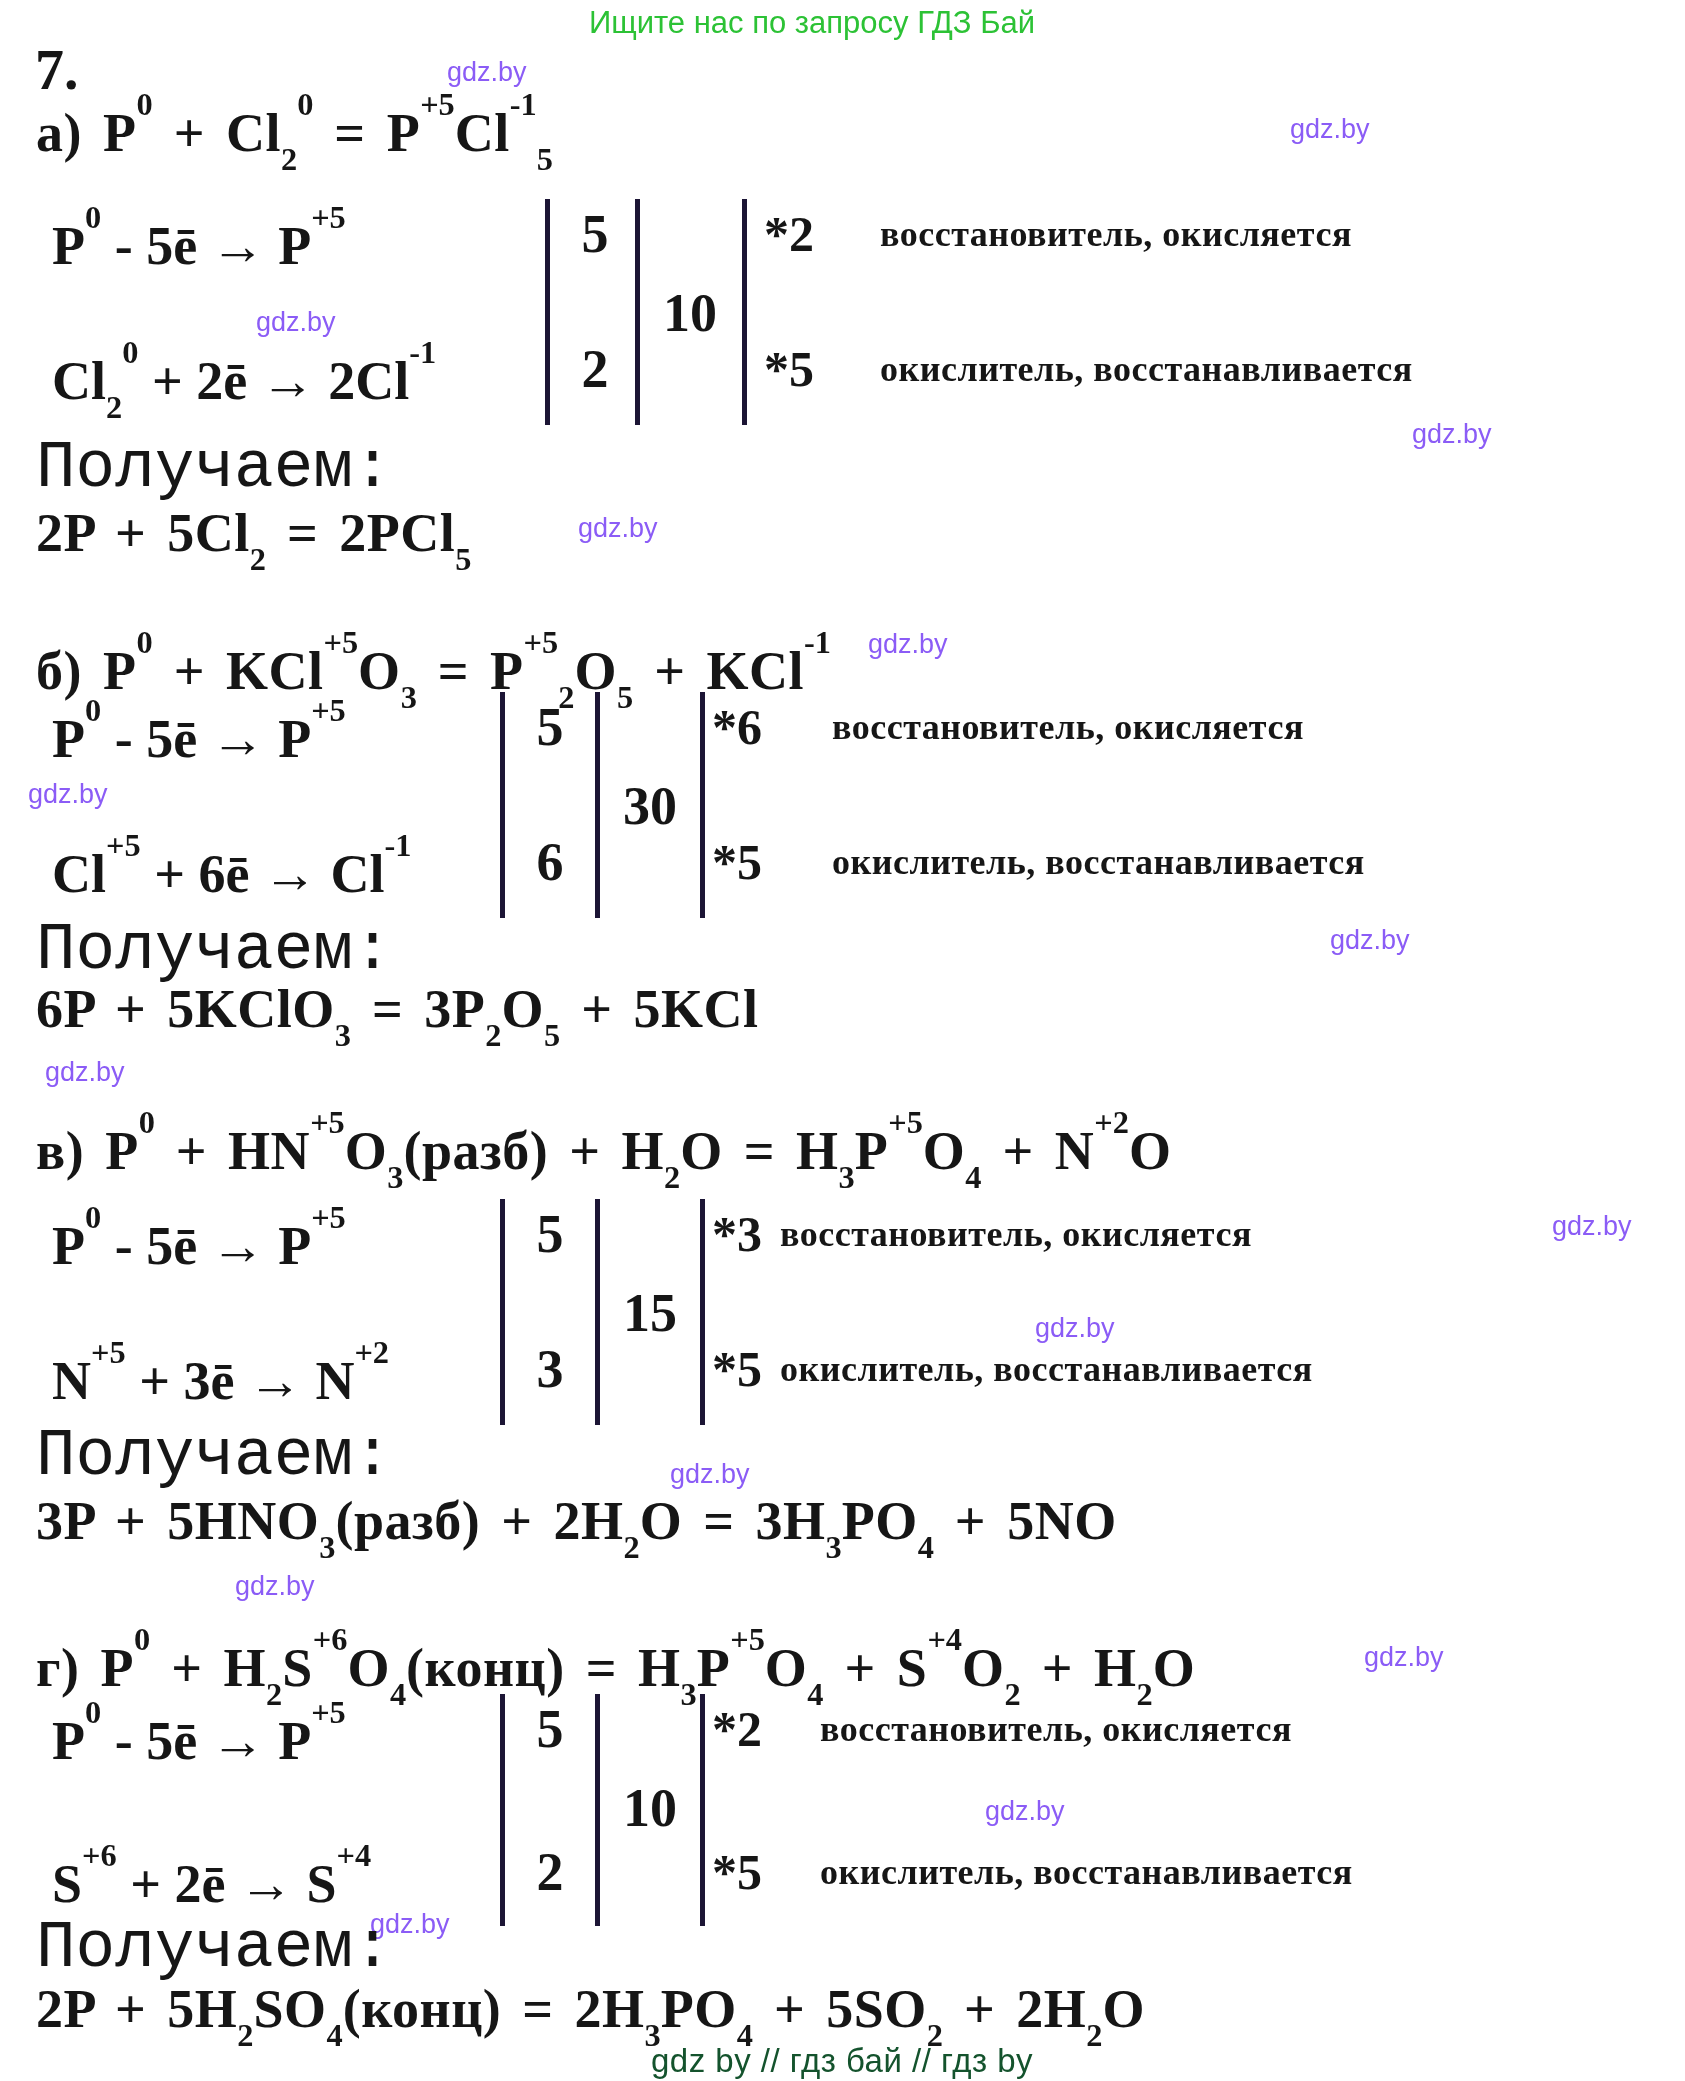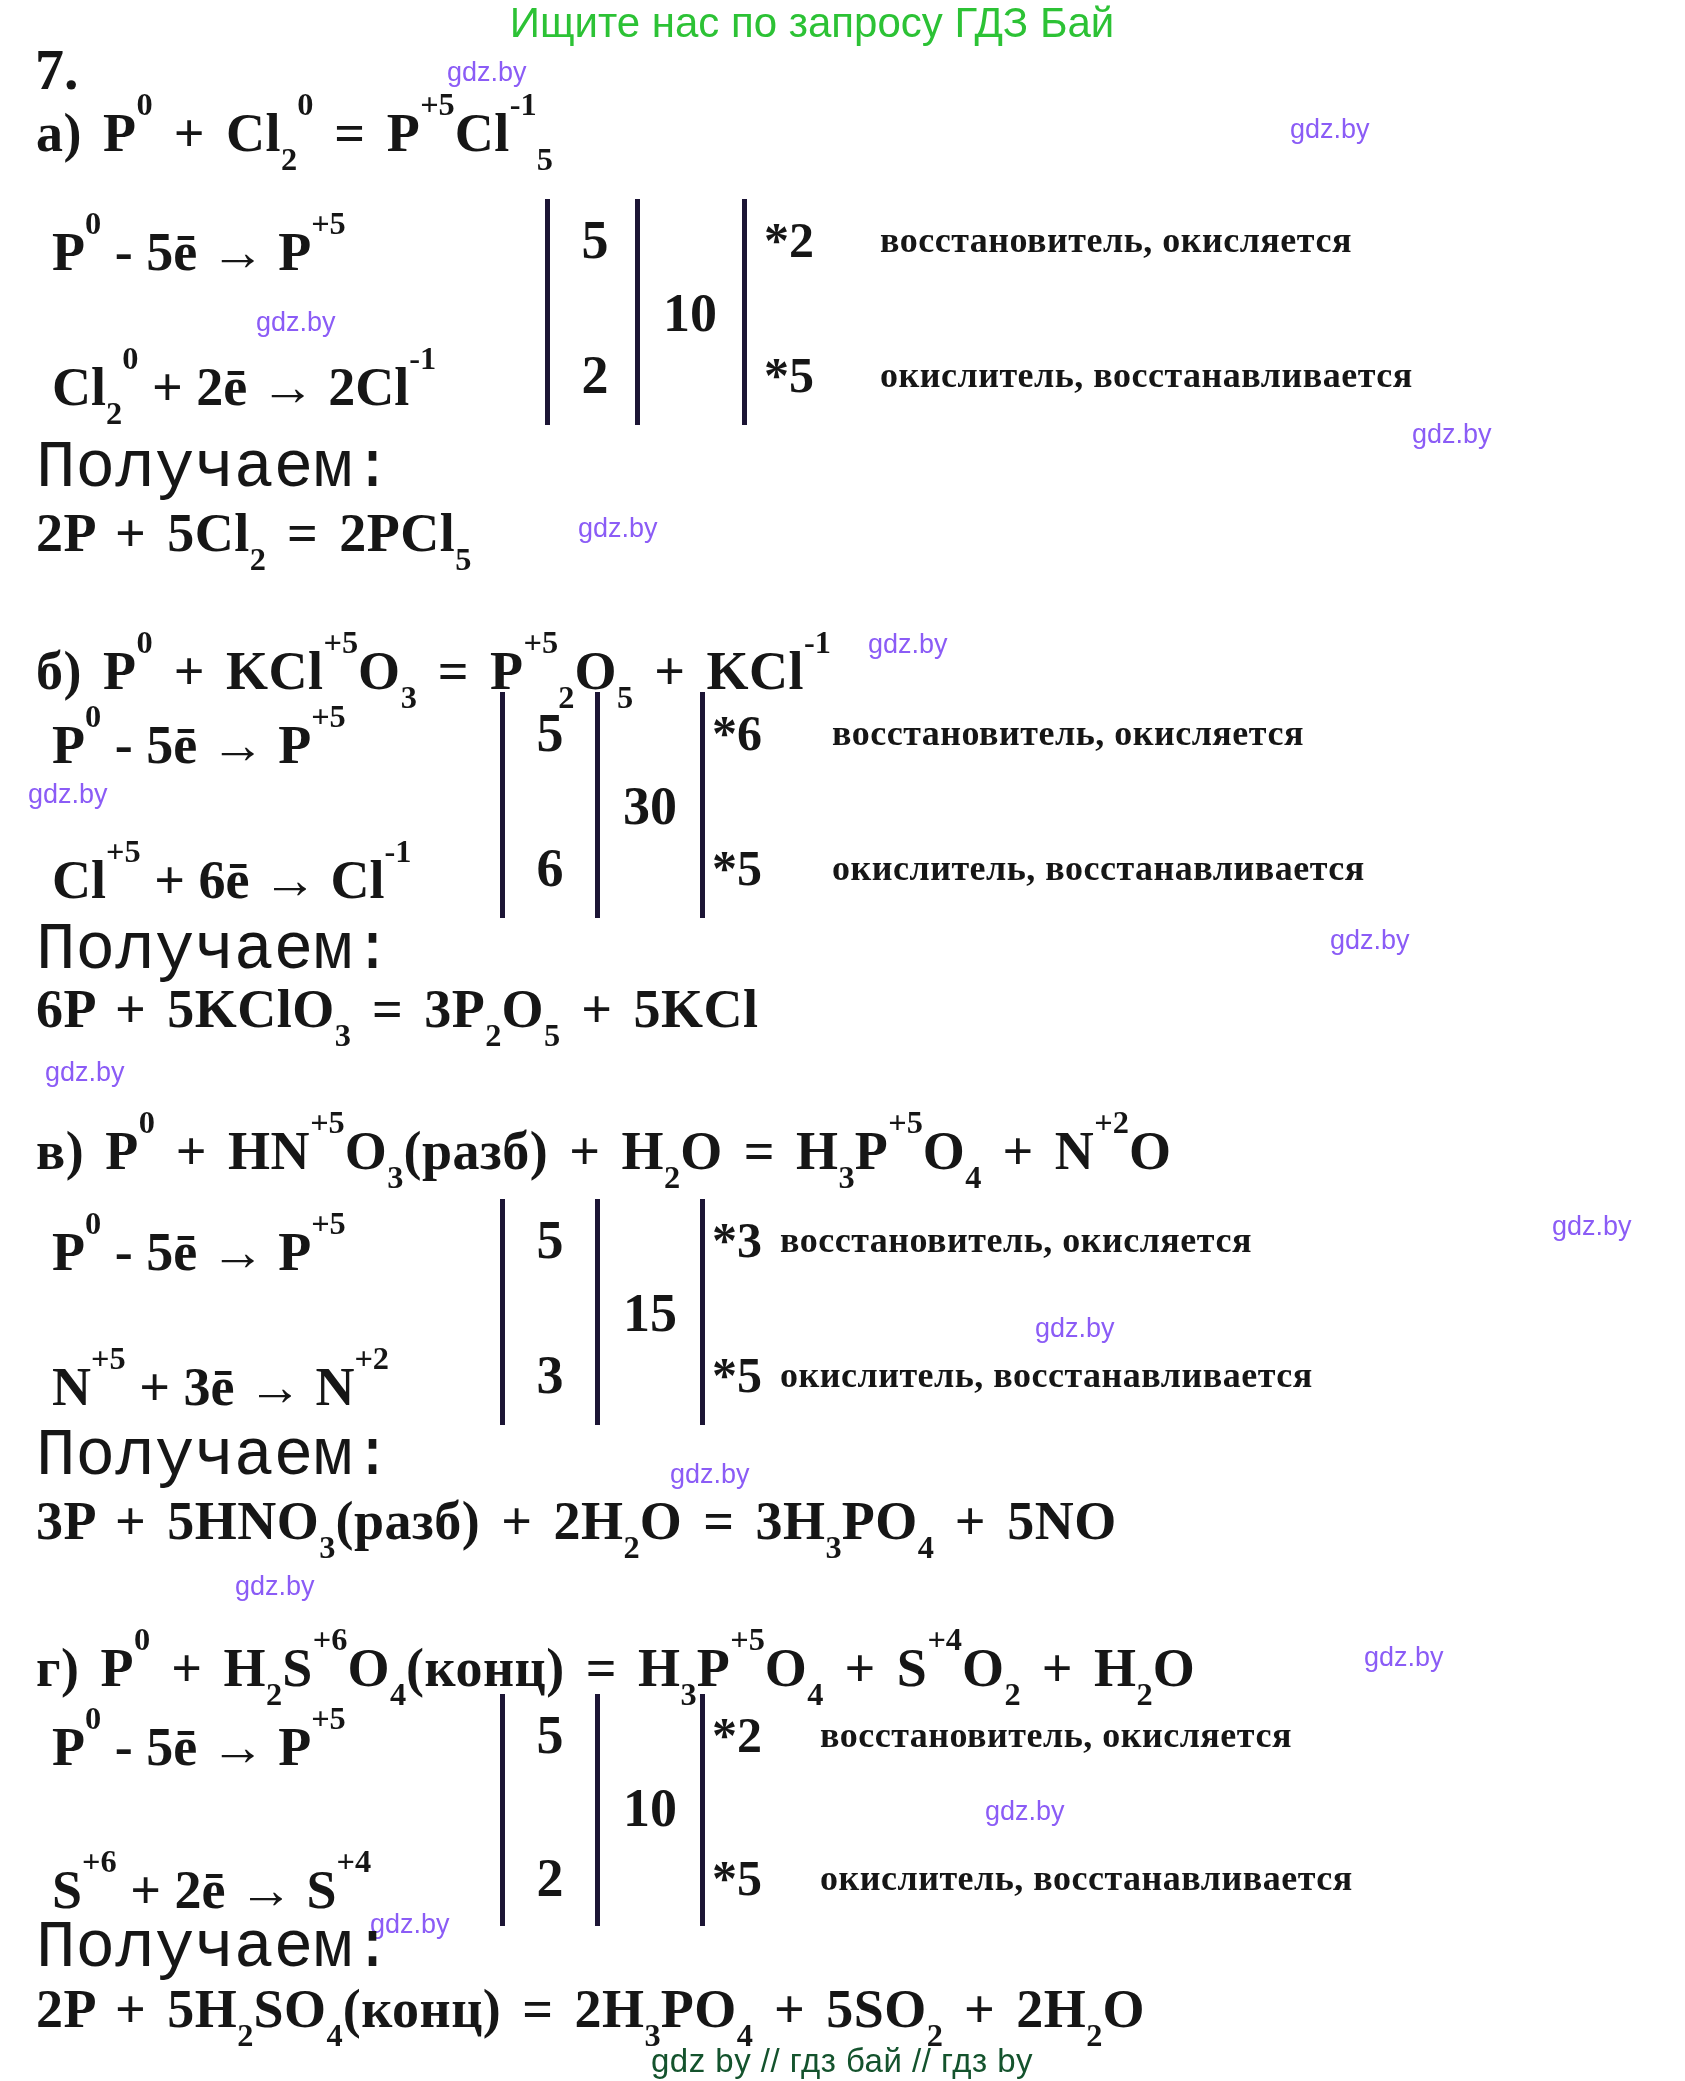--- a/index.html
+++ b/index.html
@@ -4,21 +4,21 @@
 <style>
   html,body{margin:0;padding:0;background:#ffffff;}
   .page{
     position:relative;width:1685px;height:2081px;background:#ffffff;
     font-family:"Liberation Serif","DejaVu Serif",serif;color:#161616;overflow:hidden;
   }
   
   .promo{
     position:absolute;top:4px;left:812px;transform:translateX(-50%);
     font-family:"Liberation Sans","DejaVu Sans",sans-serif;
-    font-size:42px;line-height:38px;color:#2cc235;white-space:nowrap;
+    font-size:31px;line-height:38px;color:#2cc235;white-space:nowrap;
   }
   
   .problem-number{position:absolute;left:35px;top:36px;font-size:58px;font-weight:700;}
   
   .wm{
     position:absolute;font-family:"Liberation Sans","DejaVu Sans",sans-serif;
     font-size:27px;line-height:32px;color:#8b5cf6;white-space:nowrap;
   }
   .wm1{left:447px;top:56px}   .wm2{left:1290px;top:113px}
   .wm3{left:256px;top:306px}  .wm4{left:1412px;top:418px}
@@ -38,21 +38,21 @@
   .label{position:absolute;left:36px;font-size:66px;line-height:62px;font-family:Liberation Mono, monospace;}
   #eq-a{top:88px}   #lab-a{top:438px} #res-a{top:500px}
   #eq-b{top:626px}  #lab-b{top:920px} #res-b{top:976px}
   #eq-v{top:1106px} #lab-v{top:1426px}#res-v{top:1488px}
   #eq-g{top:1623px} #lab-g{top:1918px}#res-g{top:1976px}
   
   .balance{position:absolute;left:0;width:1685px;height:216px;}
   #bal-a{top:205px} #bal-b{top:698px} #bal-v{top:1205px} #bal-g{top:1700px}
   .b-bar{position:absolute;top:-6px;height:226px;width:5px;background:#1c1535;}
   .bar1{left:500px}.bar2{left:595px}.bar3{left:700px}
-  .b-row{position:absolute;left:52px;right:0;height:62px;line-height:71px;white-space:nowrap;}
+  .b-row{position:absolute;left:52px;right:0;height:62px;line-height:58px;white-space:nowrap;}
   .r1{top:0}.r2{top:135px}
   .b-formula{position:absolute;left:0;top:0;font-size:54px;font-weight:700;}
   .b-elec{position:absolute;left:453px;width:90px;text-align:center;font-size:54px;font-weight:700;}
   .b-lcm{
     position:absolute;left:600px;top:0;width:100px;height:216px;
     display:flex;align-items:center;justify-content:center;font-size:54px;font-weight:700;
   }
   .b-mult{position:absolute;left:660px;width:130px;font-size:50px;font-weight:700;}
   .b-role{position:absolute;left:745px;font-size:36px;font-weight:700;letter-spacing:0.5px;}
   

